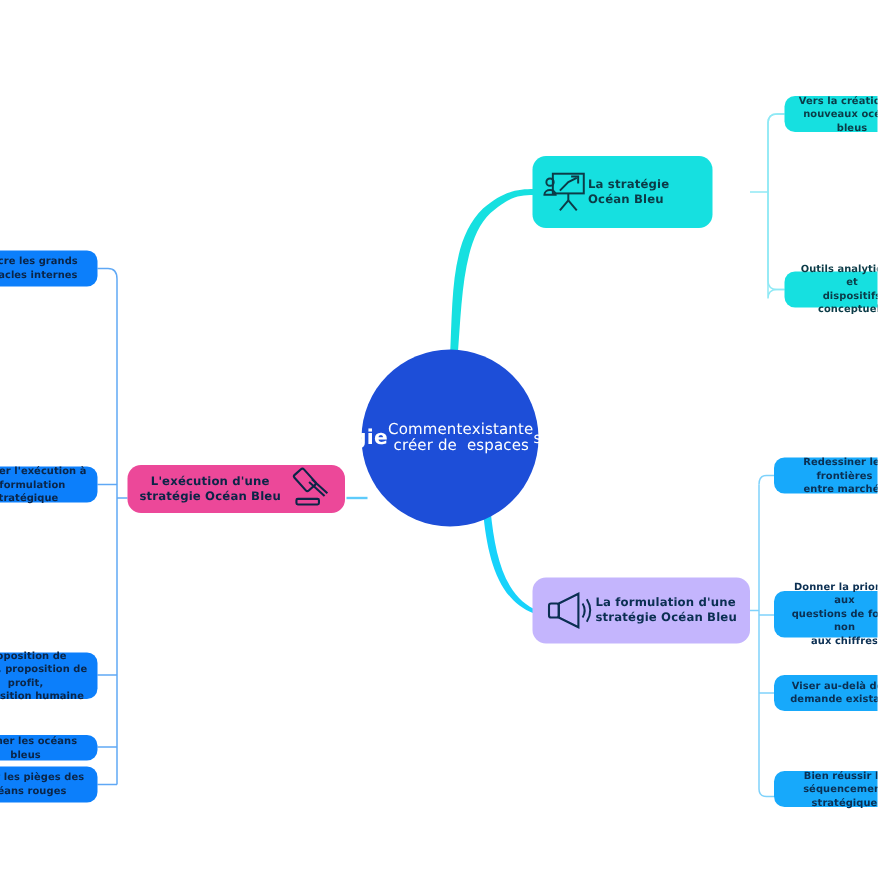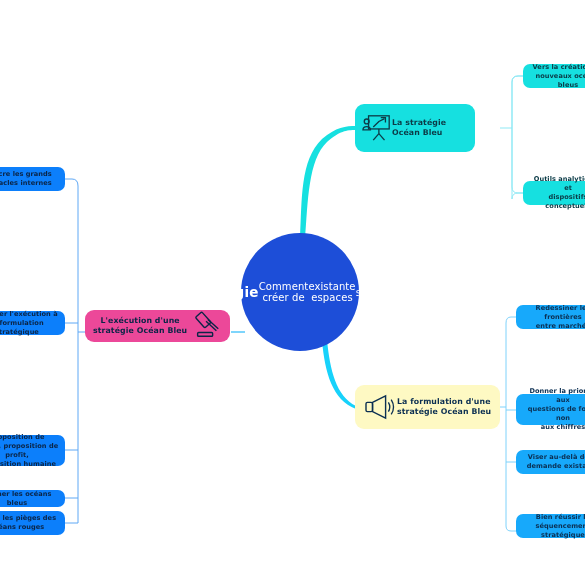--- a/index.html
+++ b/index.html
@@ -101,21 +101,21 @@
     padding: 0 8px 0 7px;
   }
   #branch-strategie .label { color: #0c3b47; }
 
   
   #branch-formulation {
     left: 355px;
     top: 385px;
     width: 145px;
     height: 44px;
-    background: #fef9c3;
+    background: #c4b5fd;
     padding: 0 8px 0 8px;
   }
   #branch-formulation .label { color: #0b2f52; }
 
   
   #branch-execution {
     left: 85px;
     top: 310px;
     width: 145px;
     height: 32px;

